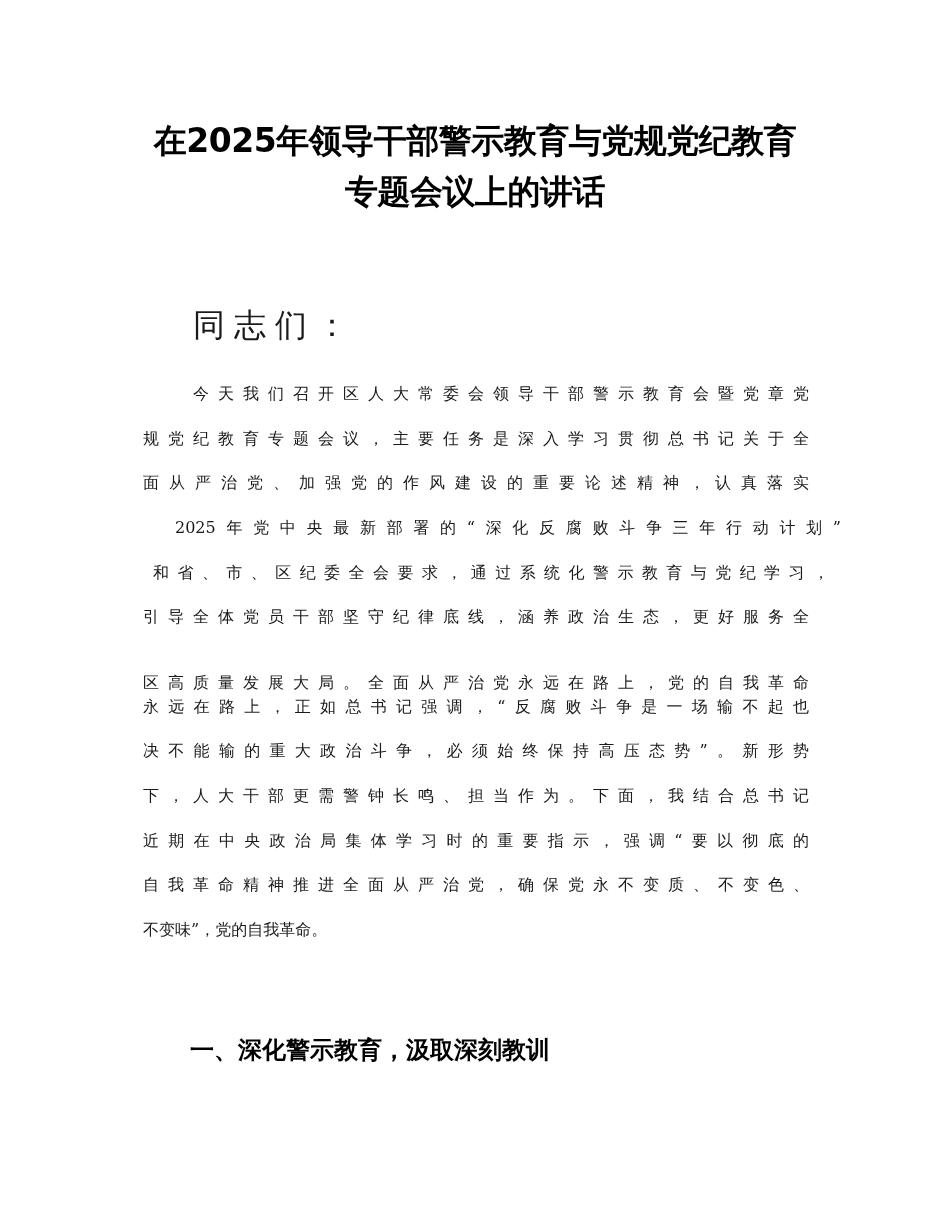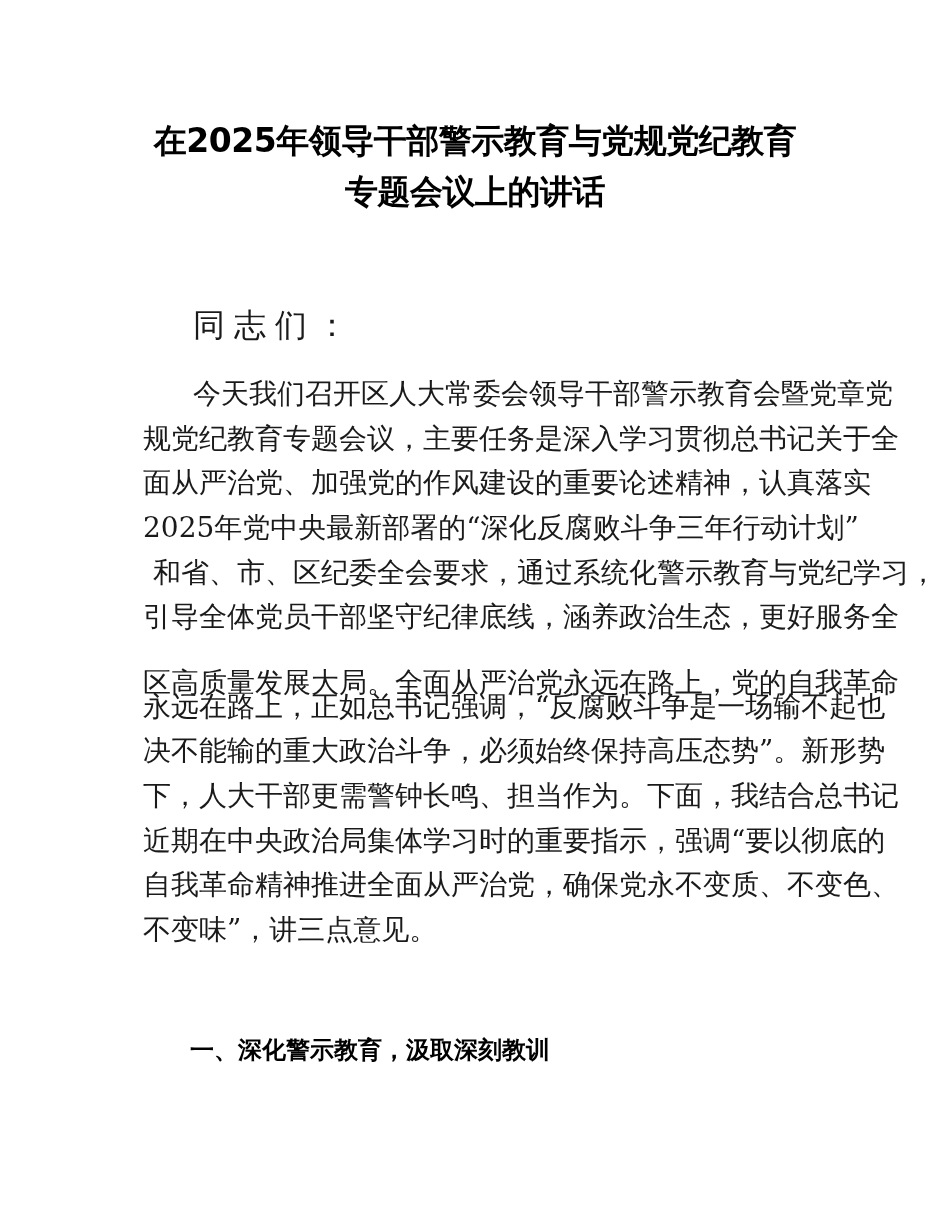--- a/index.html
+++ b/index.html
@@ -34,21 +34,21 @@
       letter-spacing: -0.5px;
     }
     .title.l1 { top: 115px; }
     .title.l2 { top: 166px; }
     .line {
       position: absolute;
       left: 143px;
       width: 666px;
       height: 44px;
       font-family: "DejaVu Serif", serif;
-      font-size: 28px;
+      font-size: 16px;
       line-height: 44px;
       color: #1a1a1a;
       text-align: justify;
       text-align-last: justify;
       white-space: nowrap;
     }
     .line.indent { left: 193px; width: 616px; }
     .line.last { text-align-last: left; }
     .line.wide { width: 676px; }
     .salutation {
@@ -79,27 +79,27 @@
 
   <div class="title l1">在2025年领导干部警示教育与党规党纪教育</div>
   <div class="title l2">专题会议上的讲话</div>
 
   <div class="salutation">同志们：</div>
 
   <div>
     <div class="line indent" style="top:372px;">今天我们召开区人大常委会领导干部警示教育会暨党章党</div>
     <div class="line" style="top:417px;">规党纪教育专题会议，主要任务是深入学习贯彻总书记关于全</div>
     <div class="line" style="top:461px;">面从严治党、加强党的作风建设的重要论述精神，认真落实</div>
-    <div class="line" style="top:506px;">2025年党中央最新部署的“深化反腐败斗争三年行动计划”</div>
+    <div class="line" style="top:506px;margin-left:32px;">2025年党中央最新部署的“深化反腐败斗争三年行动计划”</div>
     <div class="line wide" style="top:551px;margin-left:10px;">和省、市、区纪委全会要求，通过系统化警示教育与党纪学习，</div>
     <div class="line" style="top:595px;">引导全体党员干部坚守纪律底线，涵养政治生态，更好服务全</div>
     <div class="line" style="top:640px;margin-top:21px;">区高质量发展大局。全面从严治党永远在路上，党的自我革命</div>
     <div class="line" style="top:685px;">永远在路上，正如总书记强调，“反腐败斗争是一场输不起也</div>
     <div class="line" style="top:729px;">决不能输的重大政治斗争，必须始终保持高压态势”。新形势</div>
     <div class="line" style="top:774px;">下，人大干部更需警钟长鸣、担当作为。下面，我结合总书记</div>
     <div class="line" style="top:819px;">近期在中央政治局集体学习时的重要指示，强调“要以彻底的</div>
     <div class="line" style="top:863px;">自我革命精神推进全面从严治党，确保党永不变质、不变色、</div>
-    <div class="line last" style="top:908px;">不变味”，讲三点意见。</div>
+    <div class="line last" style="top:908px;">不变味”，党的自我革命。</div>
   </div>
 
   <div class="heading">一、深化警示教育，汲取深刻教训</div>
 
 </div>
 
 </body></html>

